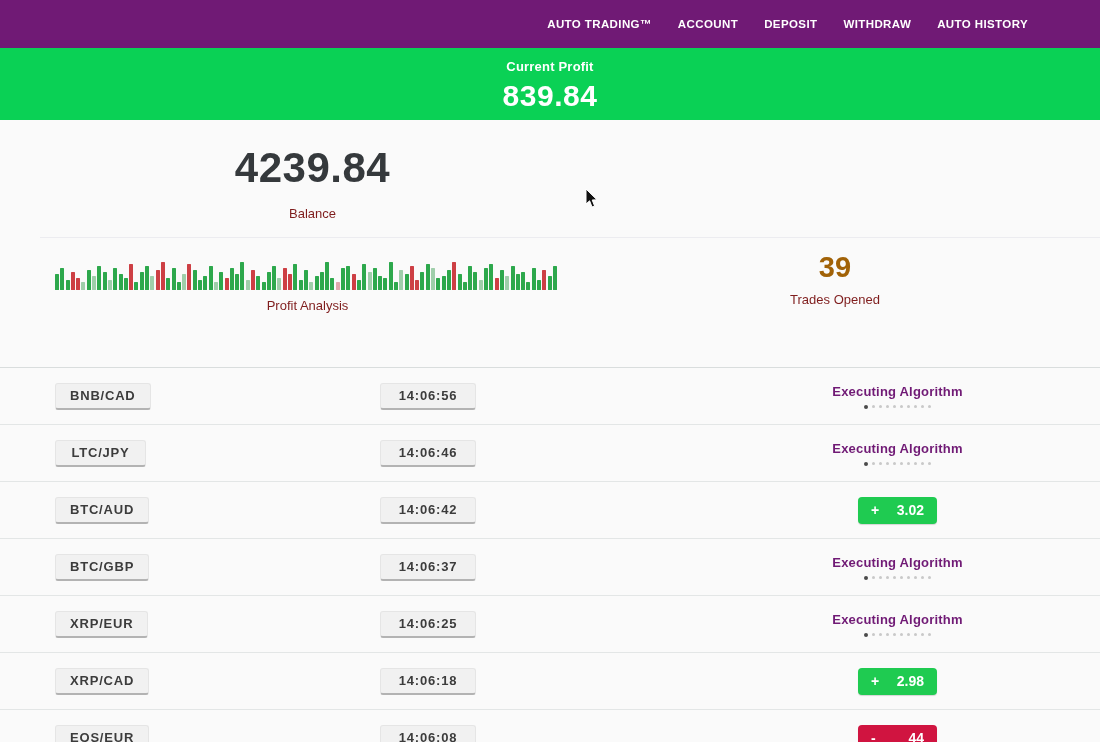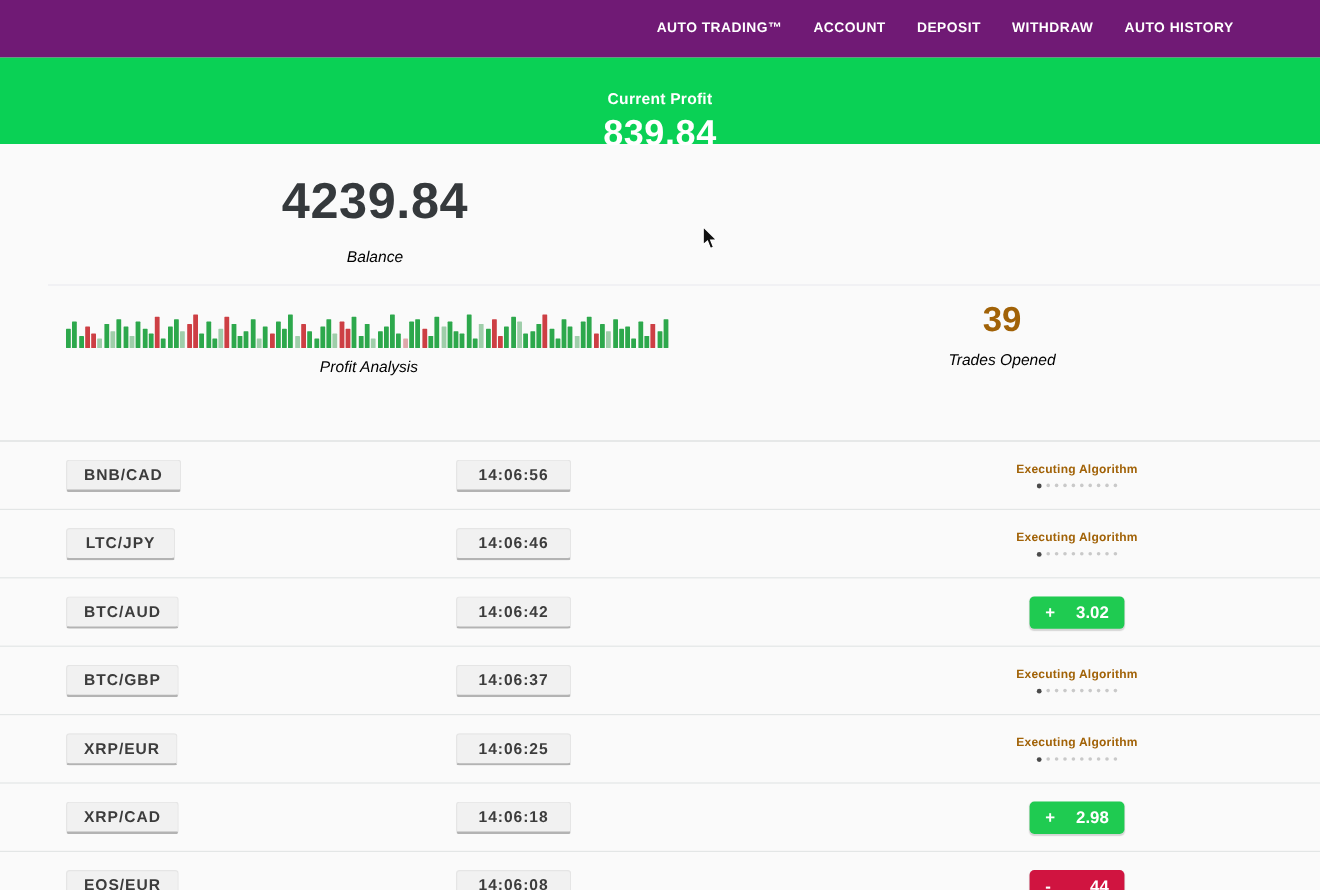--- a/index.html
+++ b/index.html
@@ -18,30 +18,30 @@
     gap:26px; padding-right:72px;
   }
   .nav-item {
     color:#ffffff; font-weight:bold; font-size:11.5px;
     letter-spacing:.4px; cursor:pointer; white-space:nowrap;
   }
 
   
   .banner {
     height:72px; text-align:center; color:#fff;
-    padding-top:27px;
+    padding-top:11px;
   }
   .banner .label { font-size:13px; font-weight:bold; letter-spacing:.2px; }
   .banner .value { font-size:30px; font-weight:bold; margin-top:5px; letter-spacing:.5px; }
 
   
   .stats { position:relative; height:221px; }
   .balance-block { position:absolute; left:160px; top:24px; width:305px; text-align:center; }
   .balance-value { font-size:42px; font-weight:bold; color:#35393c; letter-spacing:.5px; }
-  .caption { font-size:13px; color:#000000;font-style:italic; }
+  .caption { font-size:13px; color:#7f1d1d; }
   .balance-block .caption { margin-top:14px; }
 
   .toggle-block { position:absolute; left:735px; top:0; width:200px; height:221px; }
   .toggle-row { position:absolute; top:32px; left:50px; display:flex; align-items:center; gap:16px; }
   .toggle {
     width:57px; height:29px; border-radius:15px; background:#53aee7;
     position:relative; cursor:pointer; flex:0 0 auto;
   }
   .toggle .knob {
     position:absolute; right:1px; top:1px; width:27px; height:27px;
@@ -72,21 +72,21 @@
     display:inline-flex; align-items:center; justify-content:center;
     height:27px; background:#f1f1f1;
     border:1px solid #e5e5e5; border-bottom:2px solid #b3b3b3;
     border-radius:3px; font-size:13px; font-weight:bold; color:#3c3c3c;
     letter-spacing:.8px; padding:0 14px;
   }
   .chip.pair { position:absolute; left:55px; min-width:91px; }
   .chip.time { position:absolute; left:380px; min-width:96px; }
   .status { position:absolute; left:810px; width:175px; text-align:center; }
 
-  .exec-label { font-size:10px; font-weight:bold; color:#a16207; letter-spacing:.2px; }
+  .exec-label { font-size:13px; font-weight:bold; color:#701a75; letter-spacing:.2px; }
   .dots { margin-top:6px; display:flex; justify-content:center; gap:4px; align-items:center; }
   .dots i { width:3px; height:3px; border-radius:50%; background:#c9c9c9; display:block; }
   .dots i:first-child { background:#4a4a4a; width:4px; height:4px; }
 
   .badge {
     display:inline-flex; justify-content:space-between; align-items:center;
     min-width:79px; height:27px; border-radius:4px; padding:0 13px;
     color:#fff; font-size:14px; font-weight:bold;
     box-shadow:0 1px 1px rgba(0,0,0,.15);
   }

